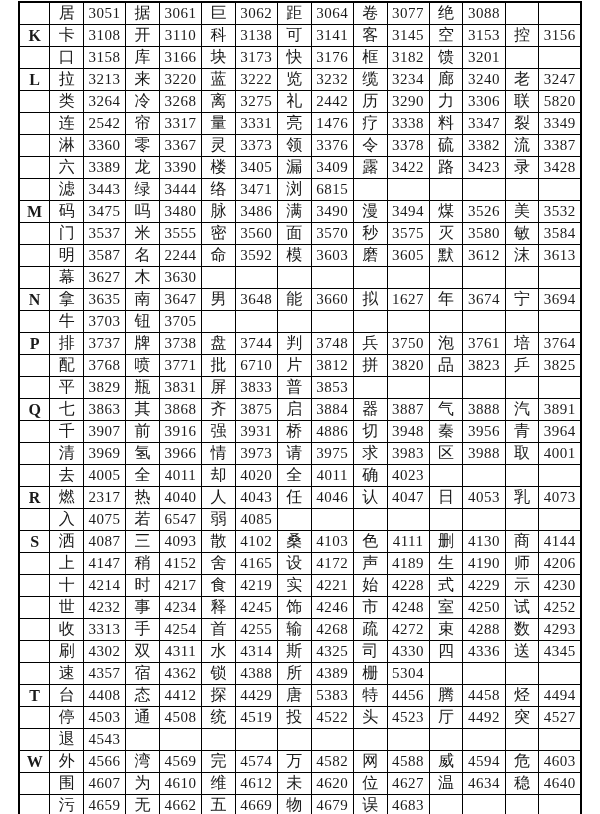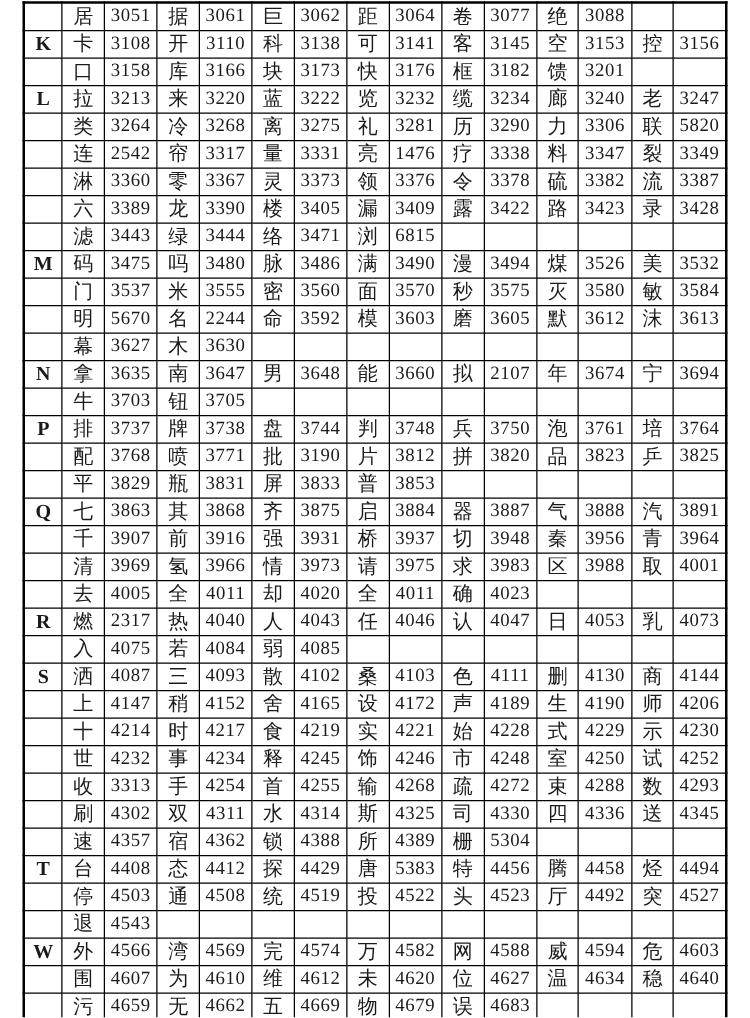--- a/index.html
+++ b/index.html
@@ -146,21 +146,21 @@
         </tr>
         <tr>
           <td class="letter-cell"></td>
           <td class="char-cell">类</td>
           <td class="code-cell">3264</td>
           <td class="char-cell">冷</td>
           <td class="code-cell">3268</td>
           <td class="char-cell">离</td>
           <td class="code-cell">3275</td>
           <td class="char-cell">礼</td>
-          <td class="code-cell">3281</td>
+          <td class="code-cell">2442</td>
           <td class="char-cell">历</td>
           <td class="code-cell">3290</td>
           <td class="char-cell">力</td>
           <td class="code-cell">3306</td>
           <td class="char-cell">联</td>
           <td class="code-cell">5820</td>
         </tr>
         <tr>
           <td class="letter-cell"></td>
           <td class="char-cell">连</td>
@@ -259,21 +259,21 @@
           <td class="char-cell">秒</td>
           <td class="code-cell">3575</td>
           <td class="char-cell">灭</td>
           <td class="code-cell">3580</td>
           <td class="char-cell">敏</td>
           <td class="code-cell">3584</td>
         </tr>
         <tr>
           <td class="letter-cell"></td>
           <td class="char-cell">明</td>
-          <td class="code-cell">5670</td>
+          <td class="code-cell">3587</td>
           <td class="char-cell">名</td>
           <td class="code-cell">2244</td>
           <td class="char-cell">命</td>
           <td class="code-cell">3592</td>
           <td class="char-cell">模</td>
           <td class="code-cell">3603</td>
           <td class="char-cell">磨</td>
           <td class="code-cell">3605</td>
           <td class="char-cell">默</td>
           <td class="code-cell">3612</td>
@@ -301,21 +301,21 @@
           <td class="letter-cell">N</td>
           <td class="char-cell">拿</td>
           <td class="code-cell">3635</td>
           <td class="char-cell">南</td>
           <td class="code-cell">3647</td>
           <td class="char-cell">男</td>
           <td class="code-cell">3648</td>
           <td class="char-cell">能</td>
           <td class="code-cell">3660</td>
           <td class="char-cell">拟</td>
-          <td class="code-cell">2107</td>
+          <td class="code-cell">1627</td>
           <td class="char-cell">年</td>
           <td class="code-cell">3674</td>
           <td class="char-cell">宁</td>
           <td class="code-cell">3694</td>
         </tr>
         <tr>
           <td class="letter-cell"></td>
           <td class="char-cell">牛</td>
           <td class="code-cell">3703</td>
           <td class="char-cell">钮</td>
@@ -348,21 +348,21 @@
           <td class="char-cell">培</td>
           <td class="code-cell">3764</td>
         </tr>
         <tr>
           <td class="letter-cell"></td>
           <td class="char-cell">配</td>
           <td class="code-cell">3768</td>
           <td class="char-cell">喷</td>
           <td class="code-cell">3771</td>
           <td class="char-cell">批</td>
-          <td class="code-cell">3190</td>
+          <td class="code-cell">6710</td>
           <td class="char-cell">片</td>
           <td class="code-cell">3812</td>
           <td class="char-cell">拼</td>
           <td class="code-cell">3820</td>
           <td class="char-cell">品</td>
           <td class="code-cell">3823</td>
           <td class="char-cell">乒</td>
           <td class="code-cell">3825</td>
         </tr>
         <tr>
@@ -401,21 +401,21 @@
         </tr>
         <tr>
           <td class="letter-cell"></td>
           <td class="char-cell">千</td>
           <td class="code-cell">3907</td>
           <td class="char-cell">前</td>
           <td class="code-cell">3916</td>
           <td class="char-cell">强</td>
           <td class="code-cell">3931</td>
           <td class="char-cell">桥</td>
-          <td class="code-cell">3937</td>
+          <td class="code-cell">4886</td>
           <td class="char-cell">切</td>
           <td class="code-cell">3948</td>
           <td class="char-cell">秦</td>
           <td class="code-cell">3956</td>
           <td class="char-cell">青</td>
           <td class="code-cell">3964</td>
         </tr>
         <tr>
           <td class="letter-cell"></td>
           <td class="char-cell">清</td>
@@ -465,21 +465,21 @@
           <td class="char-cell">日</td>
           <td class="code-cell">4053</td>
           <td class="char-cell">乳</td>
           <td class="code-cell">4073</td>
         </tr>
         <tr>
           <td class="letter-cell"></td>
           <td class="char-cell">入</td>
           <td class="code-cell">4075</td>
           <td class="char-cell">若</td>
-          <td class="code-cell">4084</td>
+          <td class="code-cell">6547</td>
           <td class="char-cell">弱</td>
           <td class="code-cell">4085</td>
           <td class="char-cell"></td>
           <td class="code-cell"></td>
           <td class="char-cell"></td>
           <td class="code-cell"></td>
           <td class="char-cell"></td>
           <td class="code-cell"></td>
           <td class="char-cell"></td>
           <td class="code-cell"></td>

